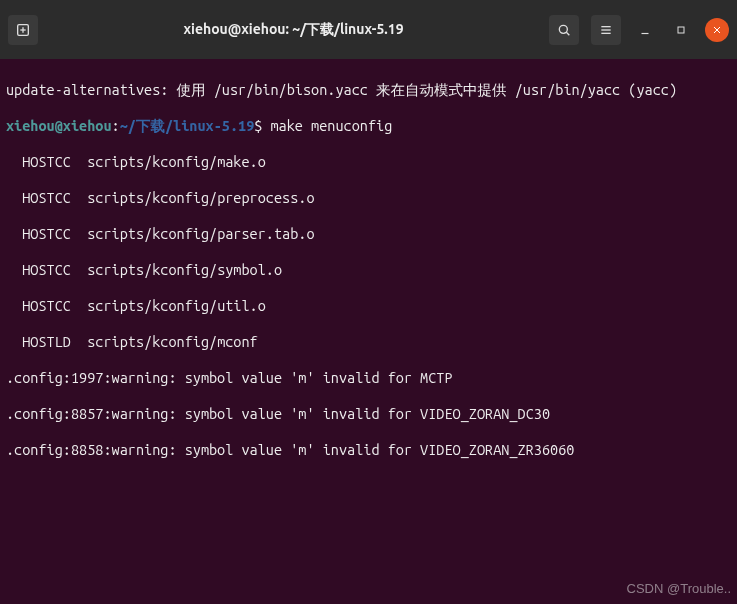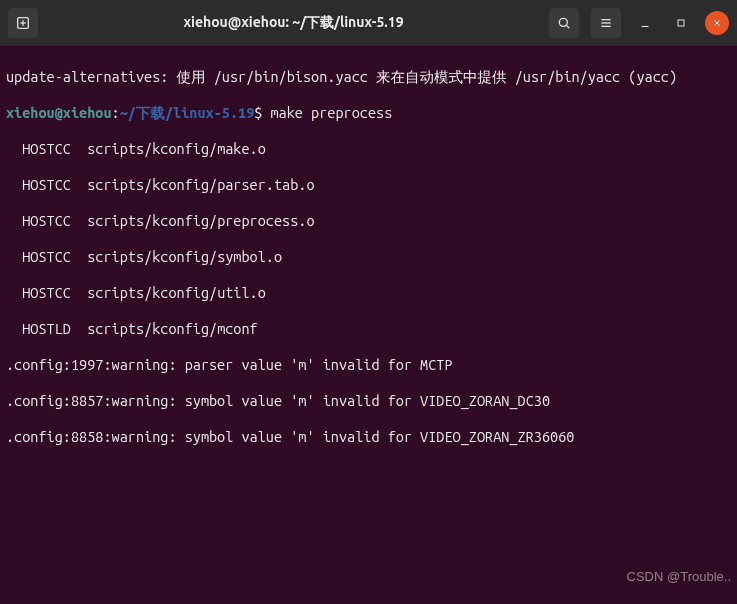--- a/index.html
+++ b/index.html
@@ -10,21 +10,21 @@
     body {
       width: 737px;
       height: 604px;
       background: #300a24;
       font-family: "Ubuntu Mono", "DejaVu Sans Mono", monospace;
       font-size: 15px;
       overflow: hidden;
       position: relative;
     }
     .titlebar {
-      height: 46px;
+      height: 59px;
       background: #2c2c2c;
       display: flex;
       align-items: center;
       padding: 0 8px;
       color: #e6e6e6;
     }
     .titlebar-left {
       display: flex;
       gap: 6px;
       align-items: center;
@@ -80,21 +80,21 @@
       line-height: 18px;
       white-space: pre;
       font-size: 14.5px;
     }
     .line { white-space: pre-wrap; word-break: break-all; }
     .teal { color: #4e9a9a; font-weight: bold; }
     .bluep { color: #3465a4; font-weight: bold; margin-top: 31px; }
     .white { color: #eeeeee; }
     .watermark {
       position: absolute;
-      bottom: 20px;
+      bottom: 8px;
       right: 6px;
       color: rgba(220,220,220,0.55);
       font-family: Arial, sans-serif;
       font-size: 13px;
     }
   </style>
 </head>
 <body>
 
 <div class="titlebar">
@@ -136,28 +136,28 @@
       <svg viewBox="0 0 24 24" width="12" height="12">
           <line x1="6" y1="6" x2="18" y2="18" stroke="#fff" stroke-width="2"></line>
           <line x1="18" y1="6" x2="6" y2="18" stroke="#fff" stroke-width="2"></line>
         </svg>
     </div>
   </div>
 </div>
 
 <div class="terminal">
 <div class="line white">update-alternatives: 使用 /usr/bin/bison.yacc 来在自动模式中提供 /usr/bin/yacc (yacc)</div>
-<div class="line"><span class="teal">xiehou@xiehou</span><span class="white">:</span><span class="bluep">~/下载/linux-5.19</span><span class="white">$</span><span class="white"> make preprocess</span></div>
+<div class="line"><span class="teal">xiehou@xiehou</span><span class="white">:</span><span class="bluep">~/下载/linux-5.19</span><span class="white">$</span><span class="white"> make menuconfig</span></div>
 <div class="line white">  HOSTCC  scripts/kconfig/make.o</div>
+<div class="line white">  HOSTCC  scripts/kconfig/preprocess.o</div>
 <div class="line white">  HOSTCC  scripts/kconfig/parser.tab.o</div>
-<div class="line white">  HOSTCC  scripts/kconfig/preprocess.o</div>
 <div class="line white">  HOSTCC  scripts/kconfig/symbol.o</div>
 <div class="line white">  HOSTCC  scripts/kconfig/util.o</div>
 <div class="line white">  HOSTLD  scripts/kconfig/mconf</div>
-<div class="line white">.config:1997:warning: parser value 'm' invalid for MCTP</div>
+<div class="line white">.config:1997:warning: symbol value 'm' invalid for MCTP</div>
 <div class="line white">.config:8857:warning: symbol value 'm' invalid for VIDEO_ZORAN_DC30</div>
 <div class="line white">.config:8858:warning: symbol value 'm' invalid for VIDEO_ZORAN_ZR36060</div>
 
 
 
 
 
 
 
 

